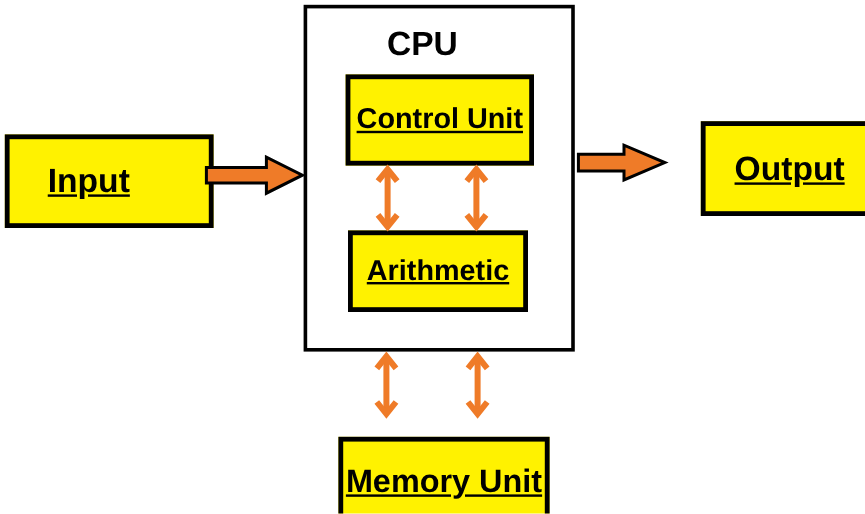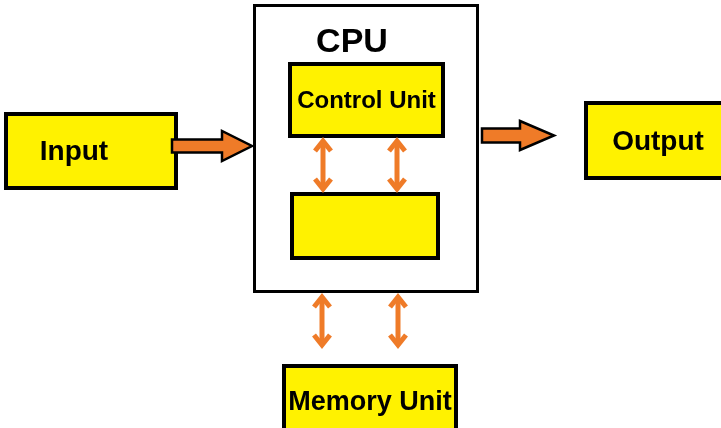--- a/index.html
+++ b/index.html
@@ -26,38 +26,38 @@
     position: absolute;
     display: flex;
     align-items: center;
     justify-content: center;
     text-align: center;
     color: var(--text-color);
     font-weight: bold;
     border-style: solid;
     border-color: var(--outline-black);
   }
-  .yellow { background: var(--box-fill-yellow); }
+  .yellow { background: var(--box-fill-yellow); text-decoration: underline; }
 
   .input-box {
     left: 4px; top: 112px; width: 174px; height: 78px;
     border-width: 4px; font-size: 28px;
     padding-right: 34px;
   }
   .cpu-box {
     left: 253px; top: 4px; width: 226px; height: 289px;
     border-width: 3px;
     background: var(--cpu-fill-white);
     align-items: flex-start;
   }
   .cpu-title {
     position: absolute;
     top: 14px; left: 0; right: 28px;
     text-align: center;
-    font-size: 34px; font-weight: bold;
+    font-size: 28px; font-weight: bold;
     color: var(--text-color);
   }
   .control-box {
     left: 288px; top: 62px; width: 157px; height: 76px;
     border-width: 4px; font-size: 24px;
   }
   .alu-box {
     left: 290px; top: 192px; width: 150px; height: 68px;
     border-width: 4px; font-size: 24px;
     line-height: 1.2;
@@ -101,20 +101,21 @@
 
   <div class="box cpu-box">
     <div class="cpu-title">CPU</div>
   </div>
 
   <div class="box yellow control-box">
     <span>Control Unit</span>
   </div>
 
   <div class="box yellow alu-box">
+    <span>Arithmetic</span>
   </div>
 
   <div class="box yellow output-box">
     <span>Output</span>
   </div>
 
   <div class="box yellow memory-box">
     <span>Memory Unit</span>
   </div>
 

